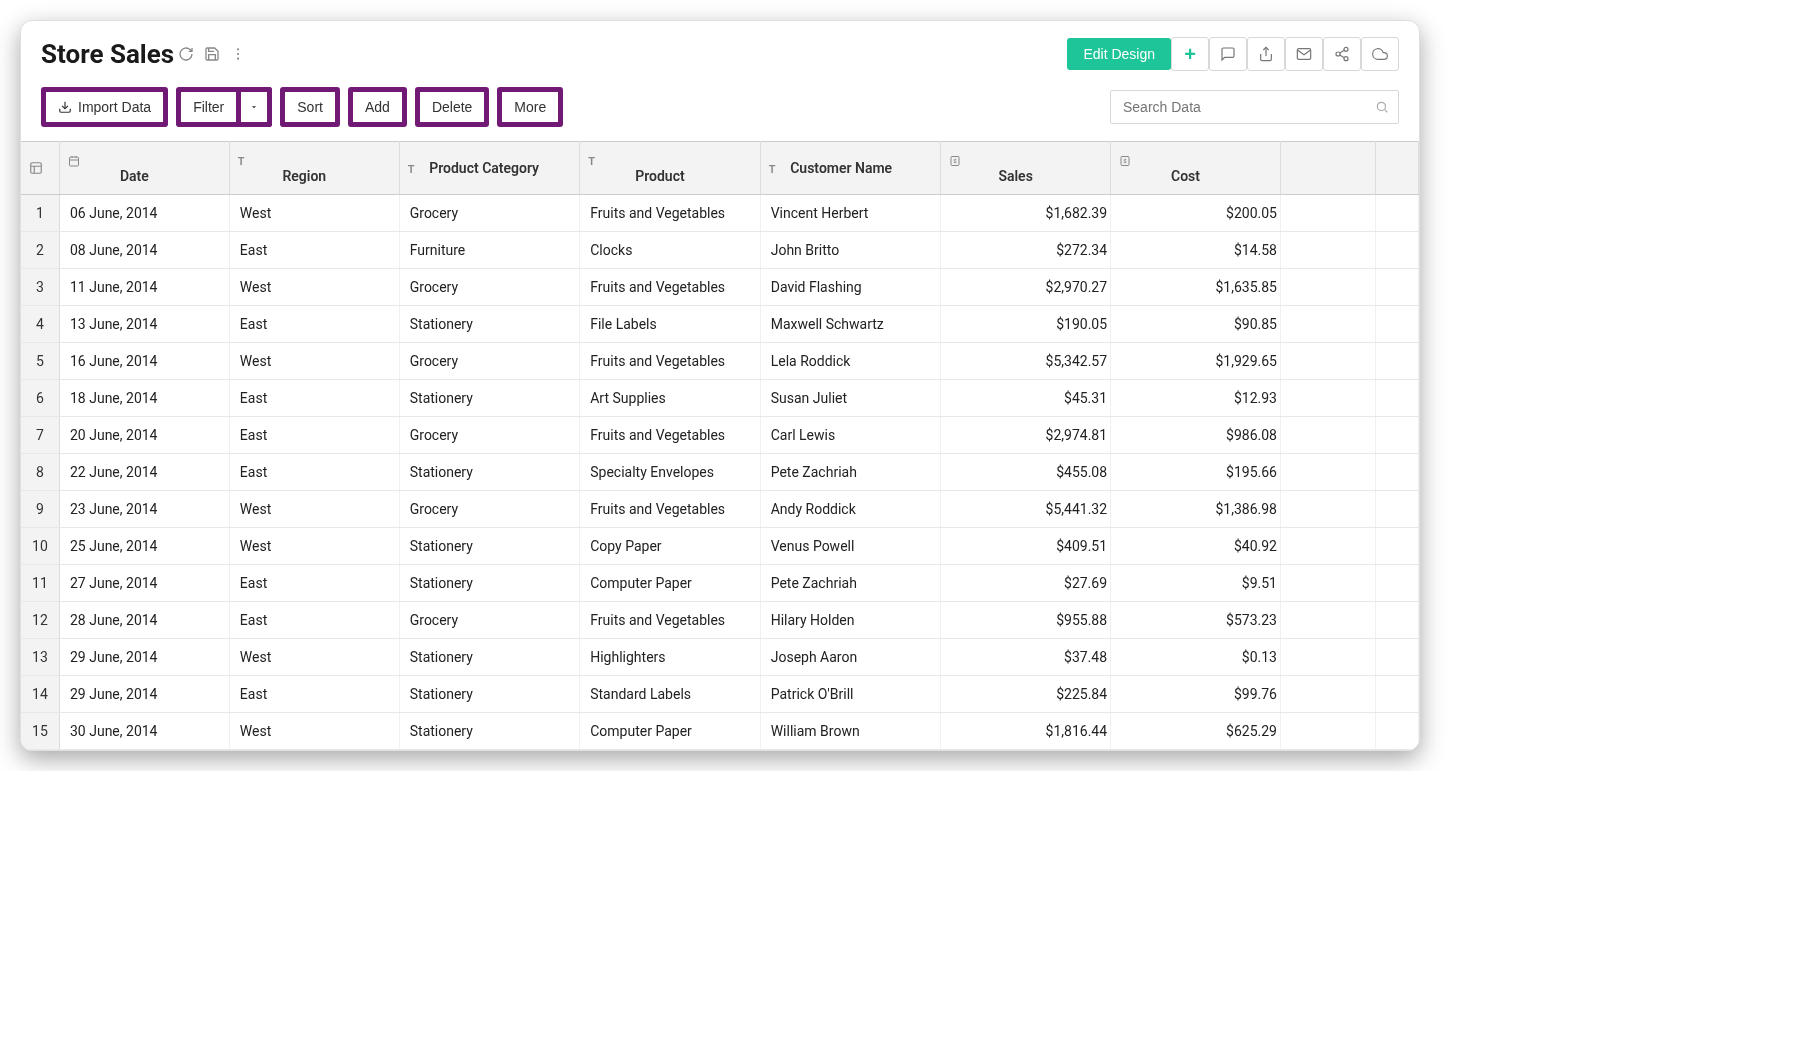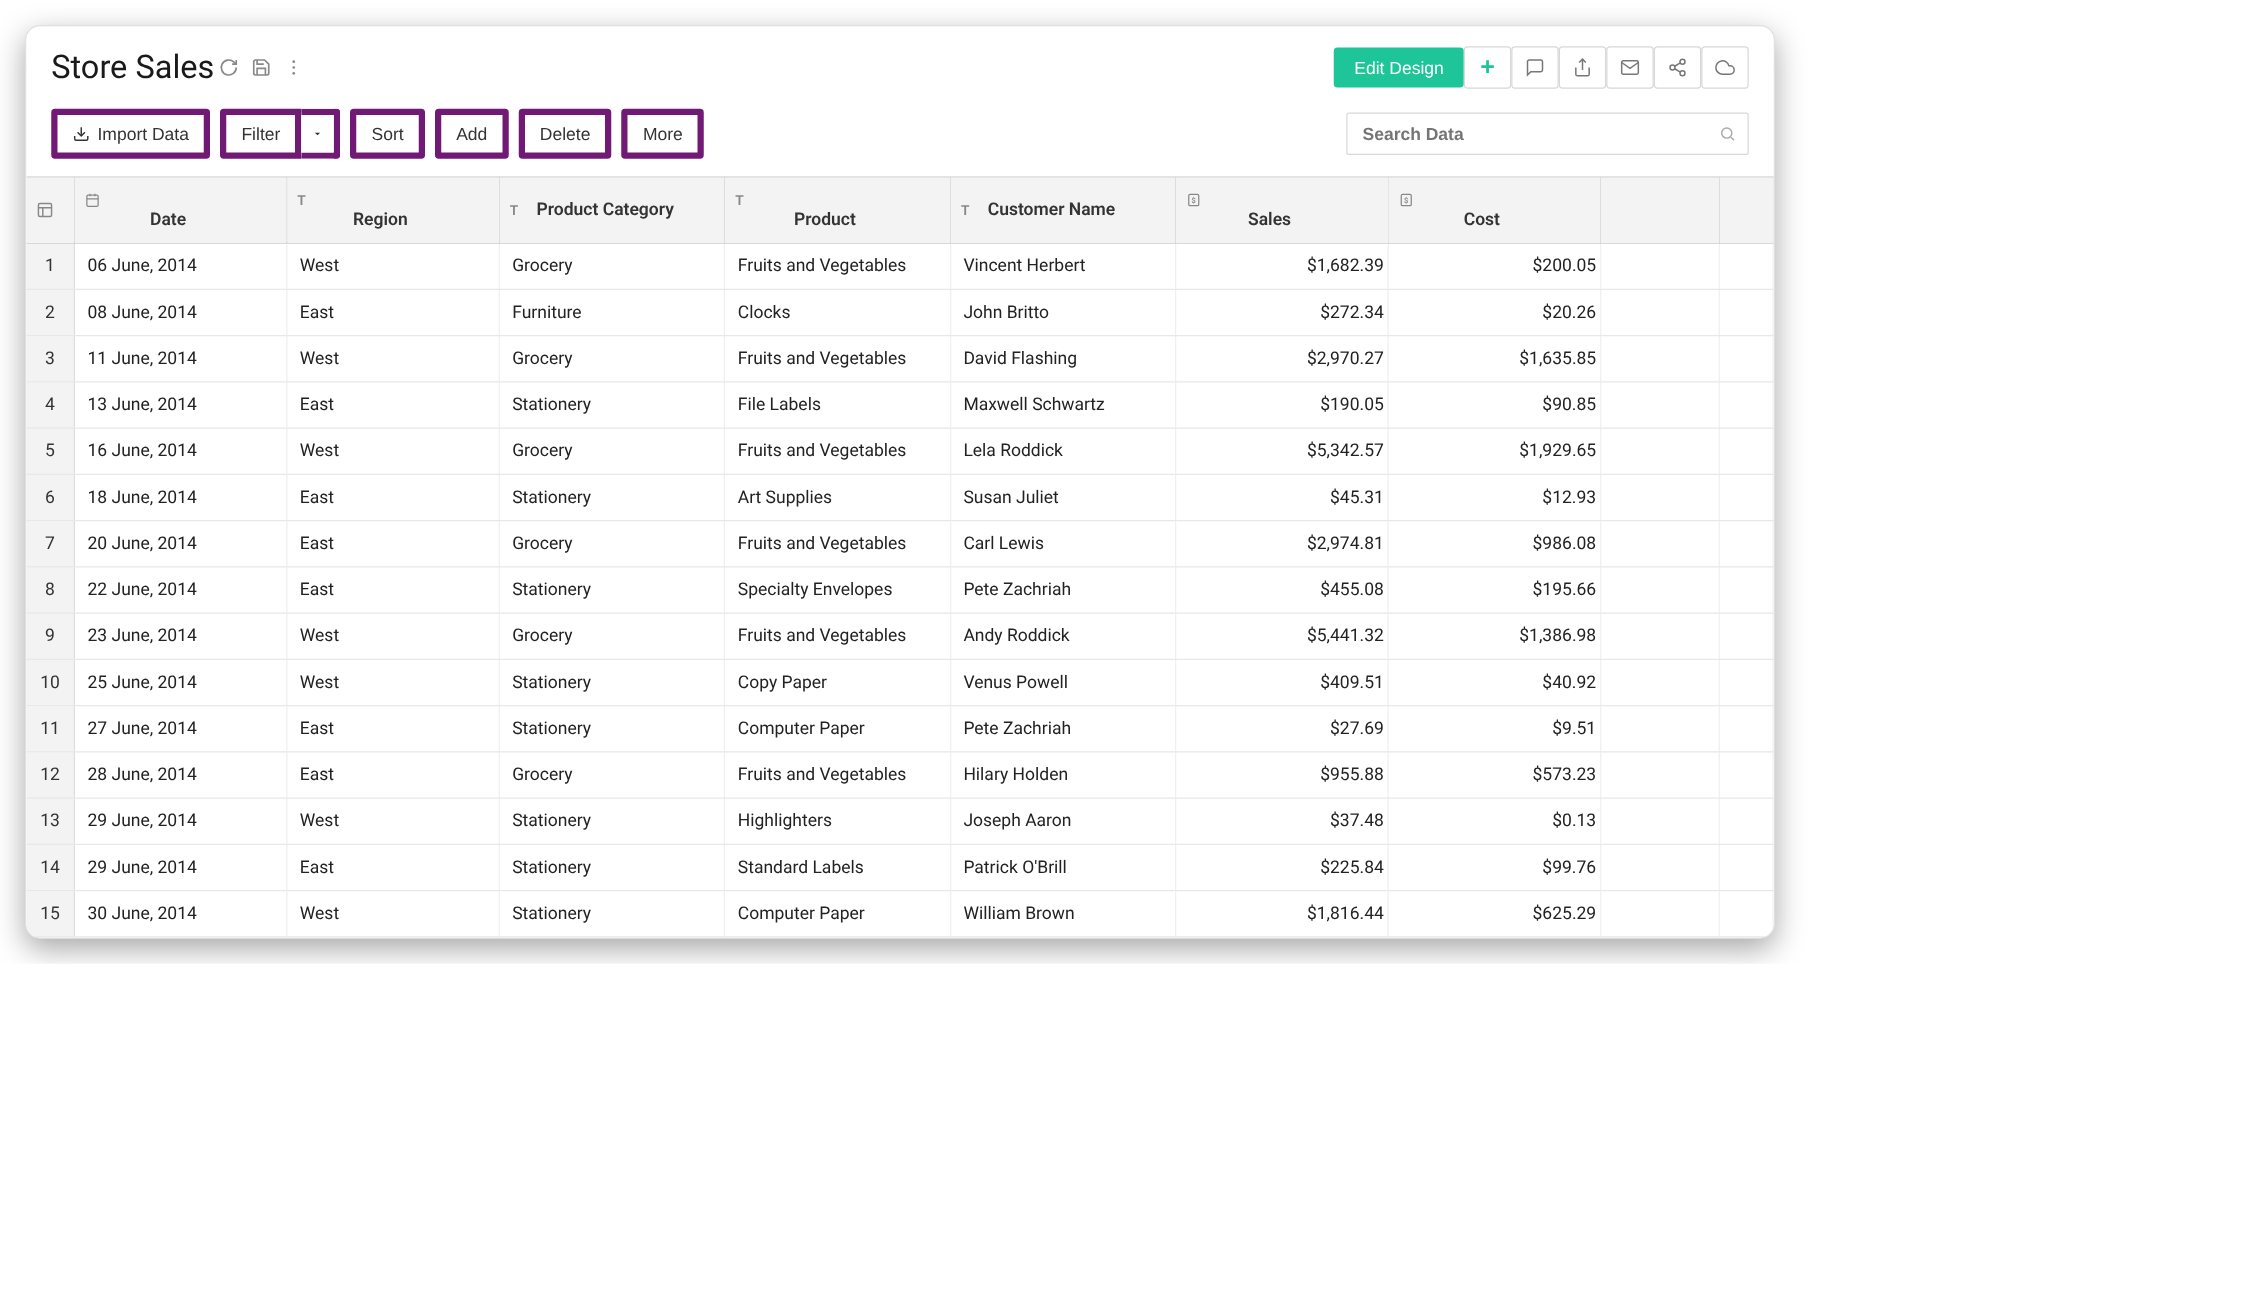--- a/index.html
+++ b/index.html
@@ -16,21 +16,21 @@
       overflow: hidden;
       background: #fff;
     }
     .header {
       display: flex;
       align-items: center;
       padding: 16px 20px 8px;
     }
     .title {
       font-size: 26px;
-      font-weight: 400;
+      font-weight: 700;
       color: #1a1a1a;
       margin-right: 4px;
     }
     .title-icons {
       display: flex;
       gap: 10px;
       align-items: center;
       color: #888;
     }
     .title-icons .icon { cursor: pointer; }
@@ -83,26 +83,25 @@
     }
     .tbtn-group { display: flex; margin-right: 8px; }
     .tbtn-group .tbtn { margin-right: 0; border-radius: 0; }
     .tbtn-group .tbtn:first-child { border-radius: 3px 0 0 3px; }
     .tbtn-group .tbtn:last-child { border-radius: 0 3px 3px 0; border-left: none; padding: 7px 8px; }
     .search-box {
       margin-left: auto;
       position: relative;
     }
     .search-box input {
-      width: 322px;
+      width: 289px;
       padding: 8px 32px 8px 12px;
       border: 1px solid #d8d8d8;
       border-radius: 2px;
       font-size: 14px;
-      font-weight: bold;
     }
     .search-box .s-icon {
       position: absolute;
       right: 10px;
       top: 50%;
       transform: translateY(-50%);
       color: #aaa;
     }
     .table-wrap { overflow-x: auto; }
     table { border-collapse: collapse; width: 100%; min-width: 1360px; }
@@ -326,21 +325,21 @@
             <td></td>
           </tr>
           <tr>
             <td class="rownum">2</td>
             <td>08 June, 2014</td>
             <td>East</td>
             <td>Furniture</td>
             <td>Clocks</td>
             <td>John Britto</td>
             <td class="num">$272.34</td>
-            <td class="num">$20.26</td>
+            <td class="num">$14.58</td>
             <td></td>
             <td></td>
           </tr>
           <tr>
             <td class="rownum">3</td>
             <td>11 June, 2014</td>
             <td>West</td>
             <td>Grocery</td>
             <td>Fruits and Vegetables</td>
             <td>David Flashing</td>

